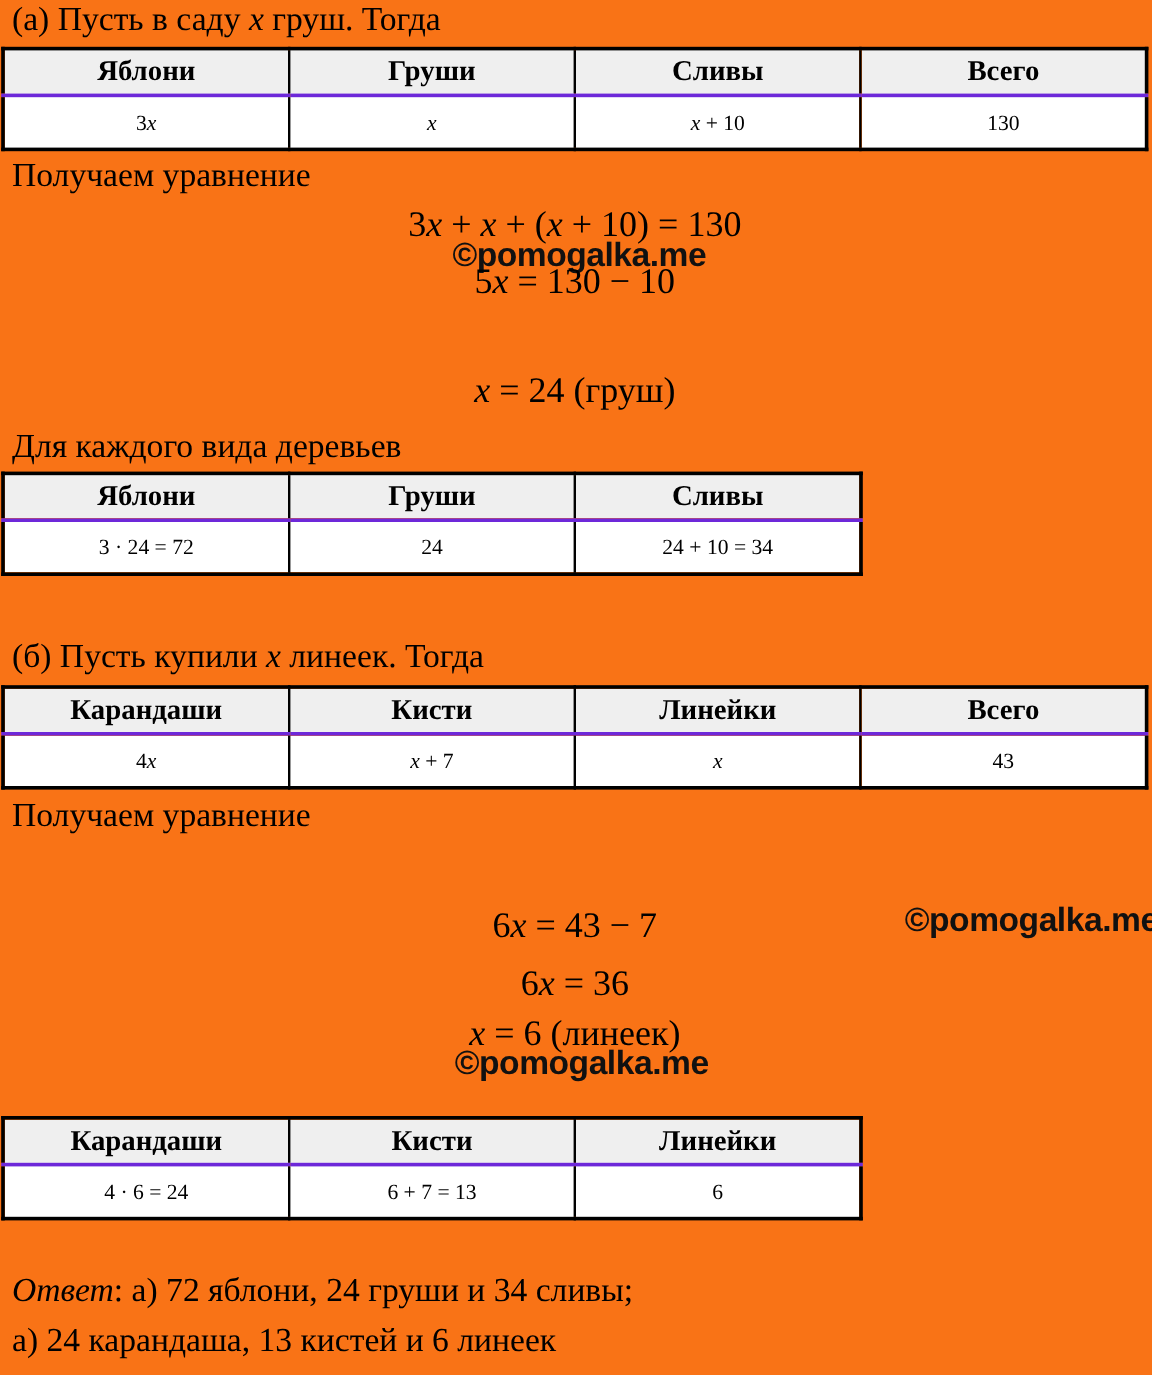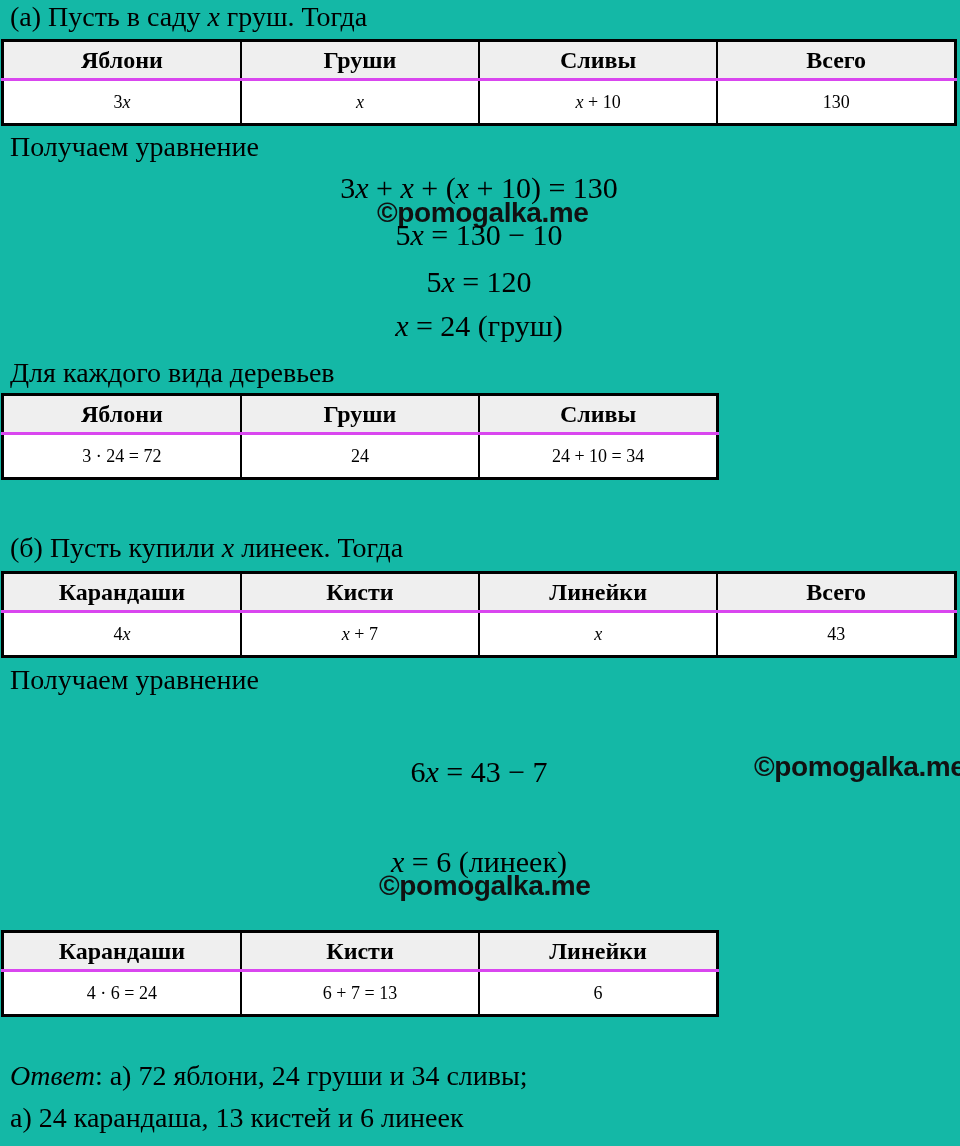--- a/index.html
+++ b/index.html
@@ -1,20 +1,20 @@
 <!DOCTYPE html>
 <html lang="ru"><head>
 <meta charset="utf-8">
 <style>
   html, body { margin: 0; padding: 0; background: #ffffff; }
   .page {
     position: relative;
     width: 960px;
     height: 1146px;
-    background: #14b8a6;
+    background: #f97316;
     color: #000000;
     font-family: "Liberation Serif", serif;
     overflow: hidden;
   }
   .text-line {
     position: absolute;
     left: 10px;
     font-size: 28px;
     line-height: 32px;
     white-space: nowrap;
@@ -52,21 +52,21 @@
     text-align: center;
     vertical-align: middle;
     padding: 0;
     overflow: hidden;
   }
   .tbl th {
     background: #efefef;
     font-size: 24px;
     font-weight: bold;
     height: 36px;
-    border-bottom: 3px solid #d946ef;
+    border-bottom: 3px solid #6d28d9;
   }
   .tbl td {
     font-size: 18px;
     height: 42px;
     background: #ffffff;
   }
   i, .ans-label { font-style: italic; }
   .answer-line {
     position: absolute;
     left: 10px;
@@ -99,21 +99,20 @@
         <td>130</td>
       </tr>
     </tbody>
   </table>
 
   <div class="text-line" style="top:131px">Получаем уравнение</div>
 
   <div class="eq" style="top:171px">3<i>x</i> + <i>x</i> + (<i>x</i> + 10) = 130</div>
   <div class="wm" style="left:377px; top:202px">©pomogalka.me</div>
   <div class="eq" style="top:218px">5<i>x</i> = 130 − 10</div>
-  <div class="eq" style="top:265px">5<i>x</i> = 120</div>
   <div class="eq" style="top:309px"><i>x</i> = 24 (груш)</div>
 
   <div class="text-line" style="top:357px">Для каждого вида деревьев</div>
 
   <table class="tbl w3" style="top:393px">
     <thead>
       <tr>
         <th>Яблони</th>
         <th>Груши</th>
         <th>Сливы</th>
@@ -146,20 +145,21 @@
         <td><i>x</i></td>
         <td>43</td>
       </tr>
     </tbody>
   </table>
 
   <div class="text-line" style="top:664px">Получаем уравнение</div>
 
   <div class="eq" style="top:755px">6<i>x</i> = 43 − 7</div>
   <div class="wm" style="left:754px; top:756px">©pomogalka.me</div>
+  <div class="eq" style="top:803px">6<i>x</i> = 36</div>
   <div class="eq" style="top:845px"><i>x</i> = 6 (линеек)</div>
   <div class="wm" style="left:379px; top:875px">©pomogalka.me</div>
 
 
   <table class="tbl w3" style="top:930px">
     <thead>
       <tr>
         <th>Карандаши</th>
         <th>Кисти</th>
         <th>Линейки</th>

